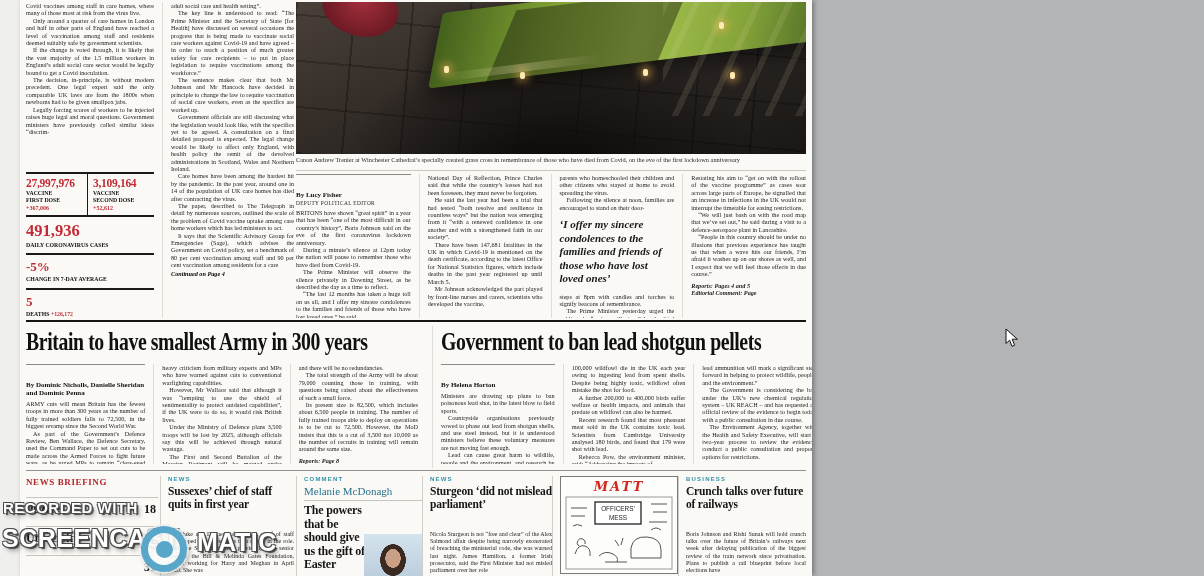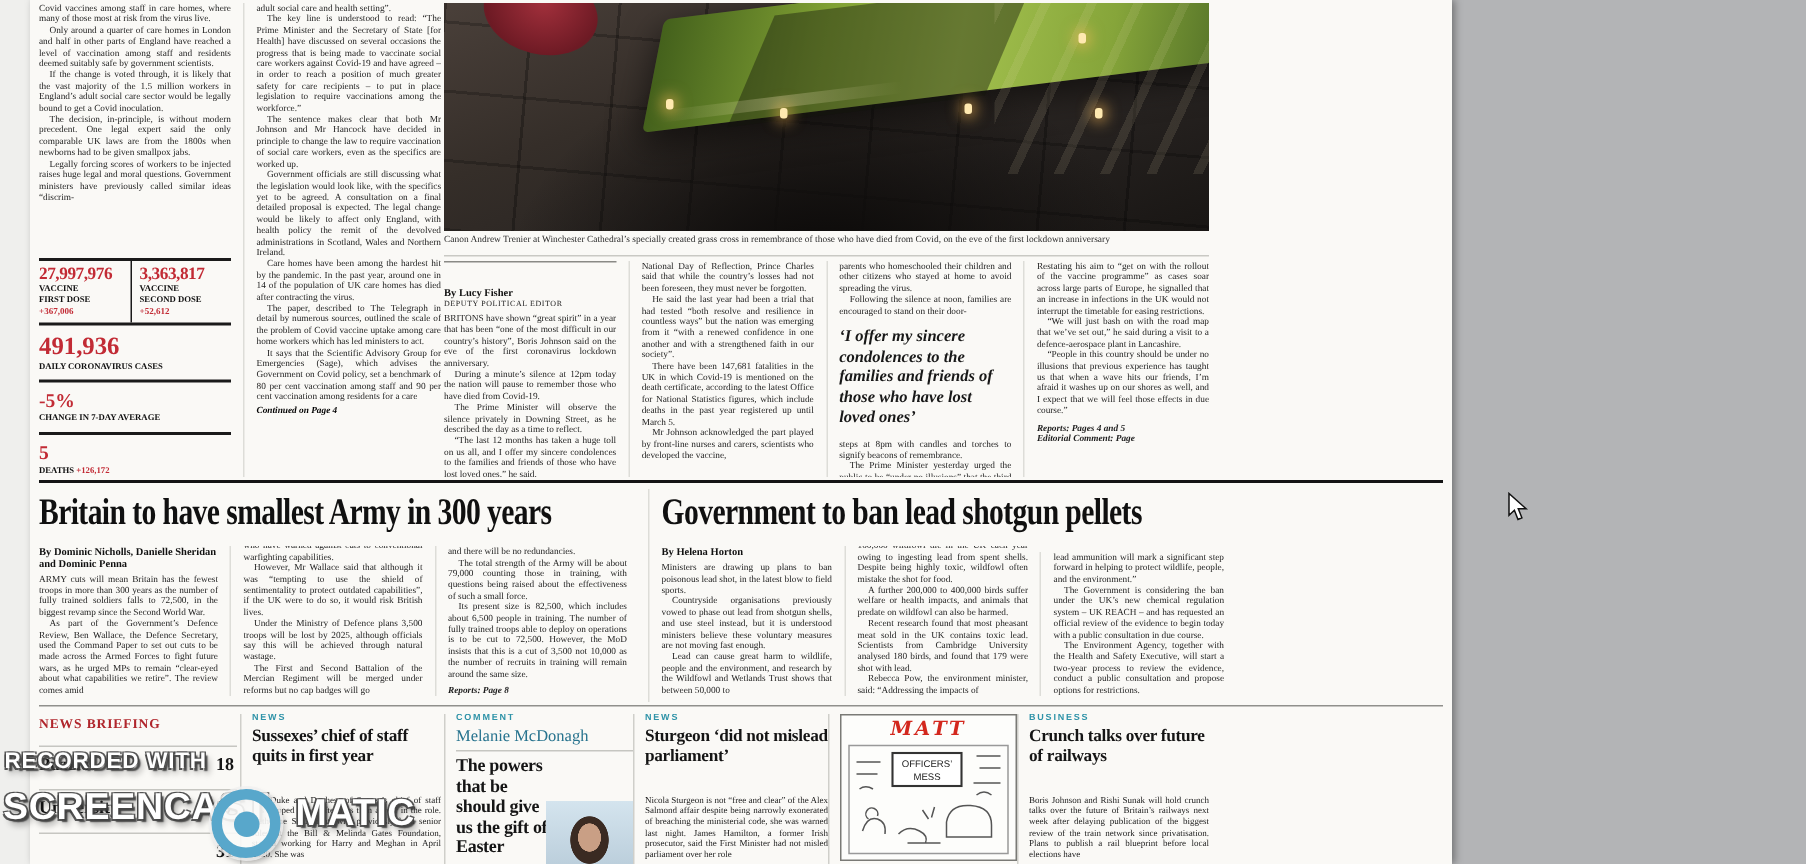--- a/index.html
+++ b/index.html
@@ -1,19 +1,19 @@
 <!DOCTYPE html>
 <html><head>
 <meta charset="utf-8">
 <style>
   * { box-sizing: border-box; margin: 0; padding: 0; }
   html,body { width:1204px; height:576px; overflow:hidden; }
   body { position:relative; background:#b3b4b6; font-family:"Liberation Serif", serif; }
   .leftstrip { position:absolute; left:0; top:0; width:20px; height:576px; background:#efefed; }
-  .page { position:absolute; left:20px; top:0; width:948px; height:576px; background:#faf9f6; overflow:hidden; box-shadow:2px 0 5px rgba(0,0,0,.35); }
+  .page { position:absolute; left:20px; top:0; width:792px; height:576px; background:#faf9f6; overflow:hidden; box-shadow:2px 0 5px rgba(0,0,0,.35); }
 
   
   .bt p { font-size:6.2px; line-height:7.4px; text-align:justify; color:#1c1c1c; }
   .bt p + p { text-indent:7px; }
   .byline-block { border-top:1px solid #8a8a86; padding-top:16px; margin-bottom:3px; }
   .byl { font-weight:bold; font-size:7px; color:#111; }
   .byrole { font-size:5.3px; letter-spacing:.4px; color:#222; margin:1px 0 2px; }
   .refs { font-style:italic; font-weight:bold; font-size:6.2px; margin-top:4px; color:#1c1c1c; }
   .kicker { font-family:"Liberation Sans", sans-serif; font-weight:bold; font-size:6px; letter-spacing:1.2px; color:#2f93a8; margin-bottom:3px; }
 
@@ -65,21 +65,21 @@
 
   
   .rule-mid { position:absolute; left:6px; right:6px; top:320px; border-top:2.5px solid #141414; }
   .rule-bottom { position:absolute; left:6px; right:6px; top:470px; border-top:1px solid #90908c; }
 
   
   .story-mid { position:absolute; top:326px; height:142px; overflow:hidden; }
   .army { left:6px; width:392px; }
   .shotgun { left:412px; width:384px; border-left:1px solid #ddddd8; padding-left:8px; }
   .mid-head { font-weight:bold; color:#101010; font-size:25px; white-space:nowrap; transform:scaleX(.79); transform-origin:left; letter-spacing:-.5px; margin:2px 0 8px; }
-  .cols3 { display:flex; height:100px; overflow:hidden;align-items:flex-end; }
+  .cols3 { display:flex; height:100px; overflow:hidden; }
   .c3 { flex:1; }
   .c3 + .c3 { border-left:1px solid #ddddd8; padding-left:8px; margin-left:8px; }
 
   
   .panel { position:absolute; top:476px; height:100px; overflow:hidden; }
   .panel.bordered { border-left:1px solid #cfcfca; padding-left:7px; }
   .bhead { font-weight:bold; font-size:11.5px; line-height:12.5px; color:#151515; margin-bottom:21px; letter-spacing:-.2px; }
   .pbody p { font-size:6px; line-height:7.2px; text-align:justify; color:#1c1c1c; }
 
   .nb-title { color:#b0262c; font-weight:bold; font-size:9px; letter-spacing:.6px; margin:1px 0 10px; }
@@ -127,21 +127,21 @@
           <p>Legally forcing scores of workers to be injected raises huge legal and moral questions. Government ministers have previously called similar ideas “discrim-</p>
         </div>
       <div class="stats">
         <div class="spair">
           <div class="scell">
             <div class="snum">27,997,976</div>
             <div class="slab"><span>VACCINE</span><br><span>FIRST DOSE</span></div>
             <div class="sdelta">+367,006</div>
           </div>
           <div class="scell">
-            <div class="snum">3,363,817</div>
+            <div class="snum">3,109,164</div>
             <div class="slab"><span>VACCINE</span><br><span>SECOND DOSE</span></div>
             <div class="sdelta">+52,612</div>
           </div>
         </div>
         <div class="swide">
           <div class="snum-big">491,936</div>
           <div class="slab">DAILY CORONAVIRUS CASES</div>
         </div>
         <div class="swide">
           <div class="snum-mid">-5%</div>

